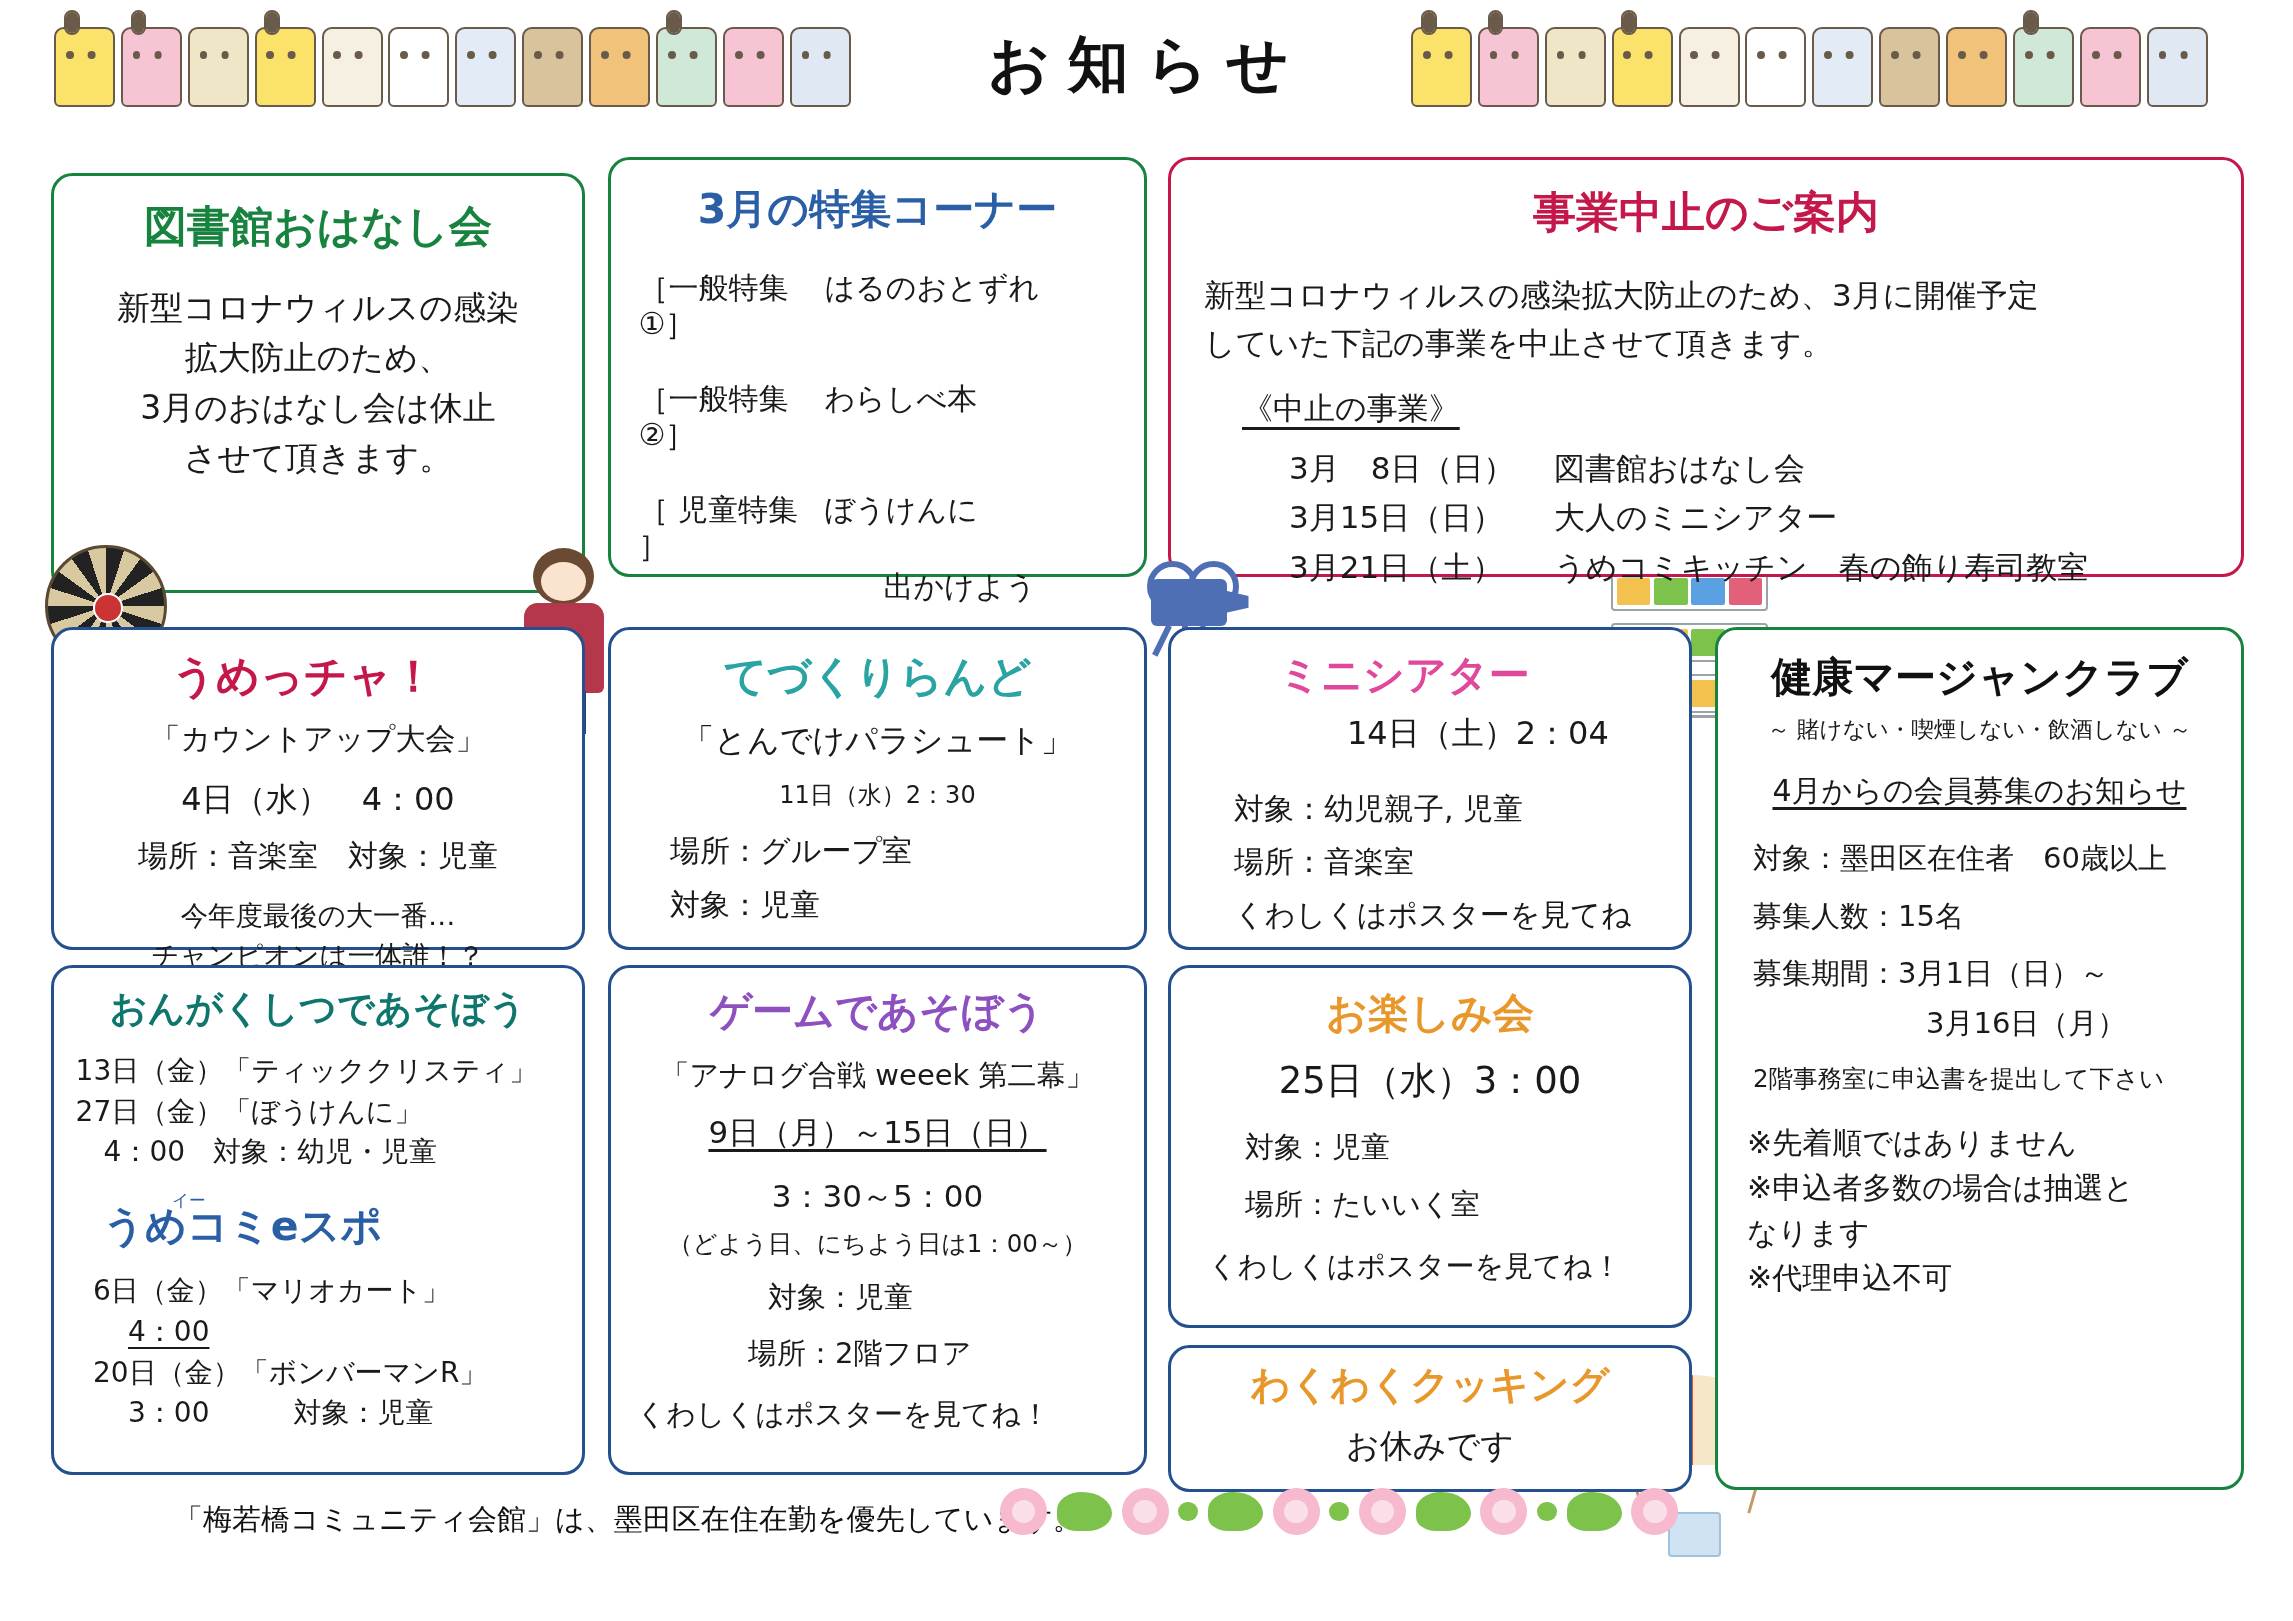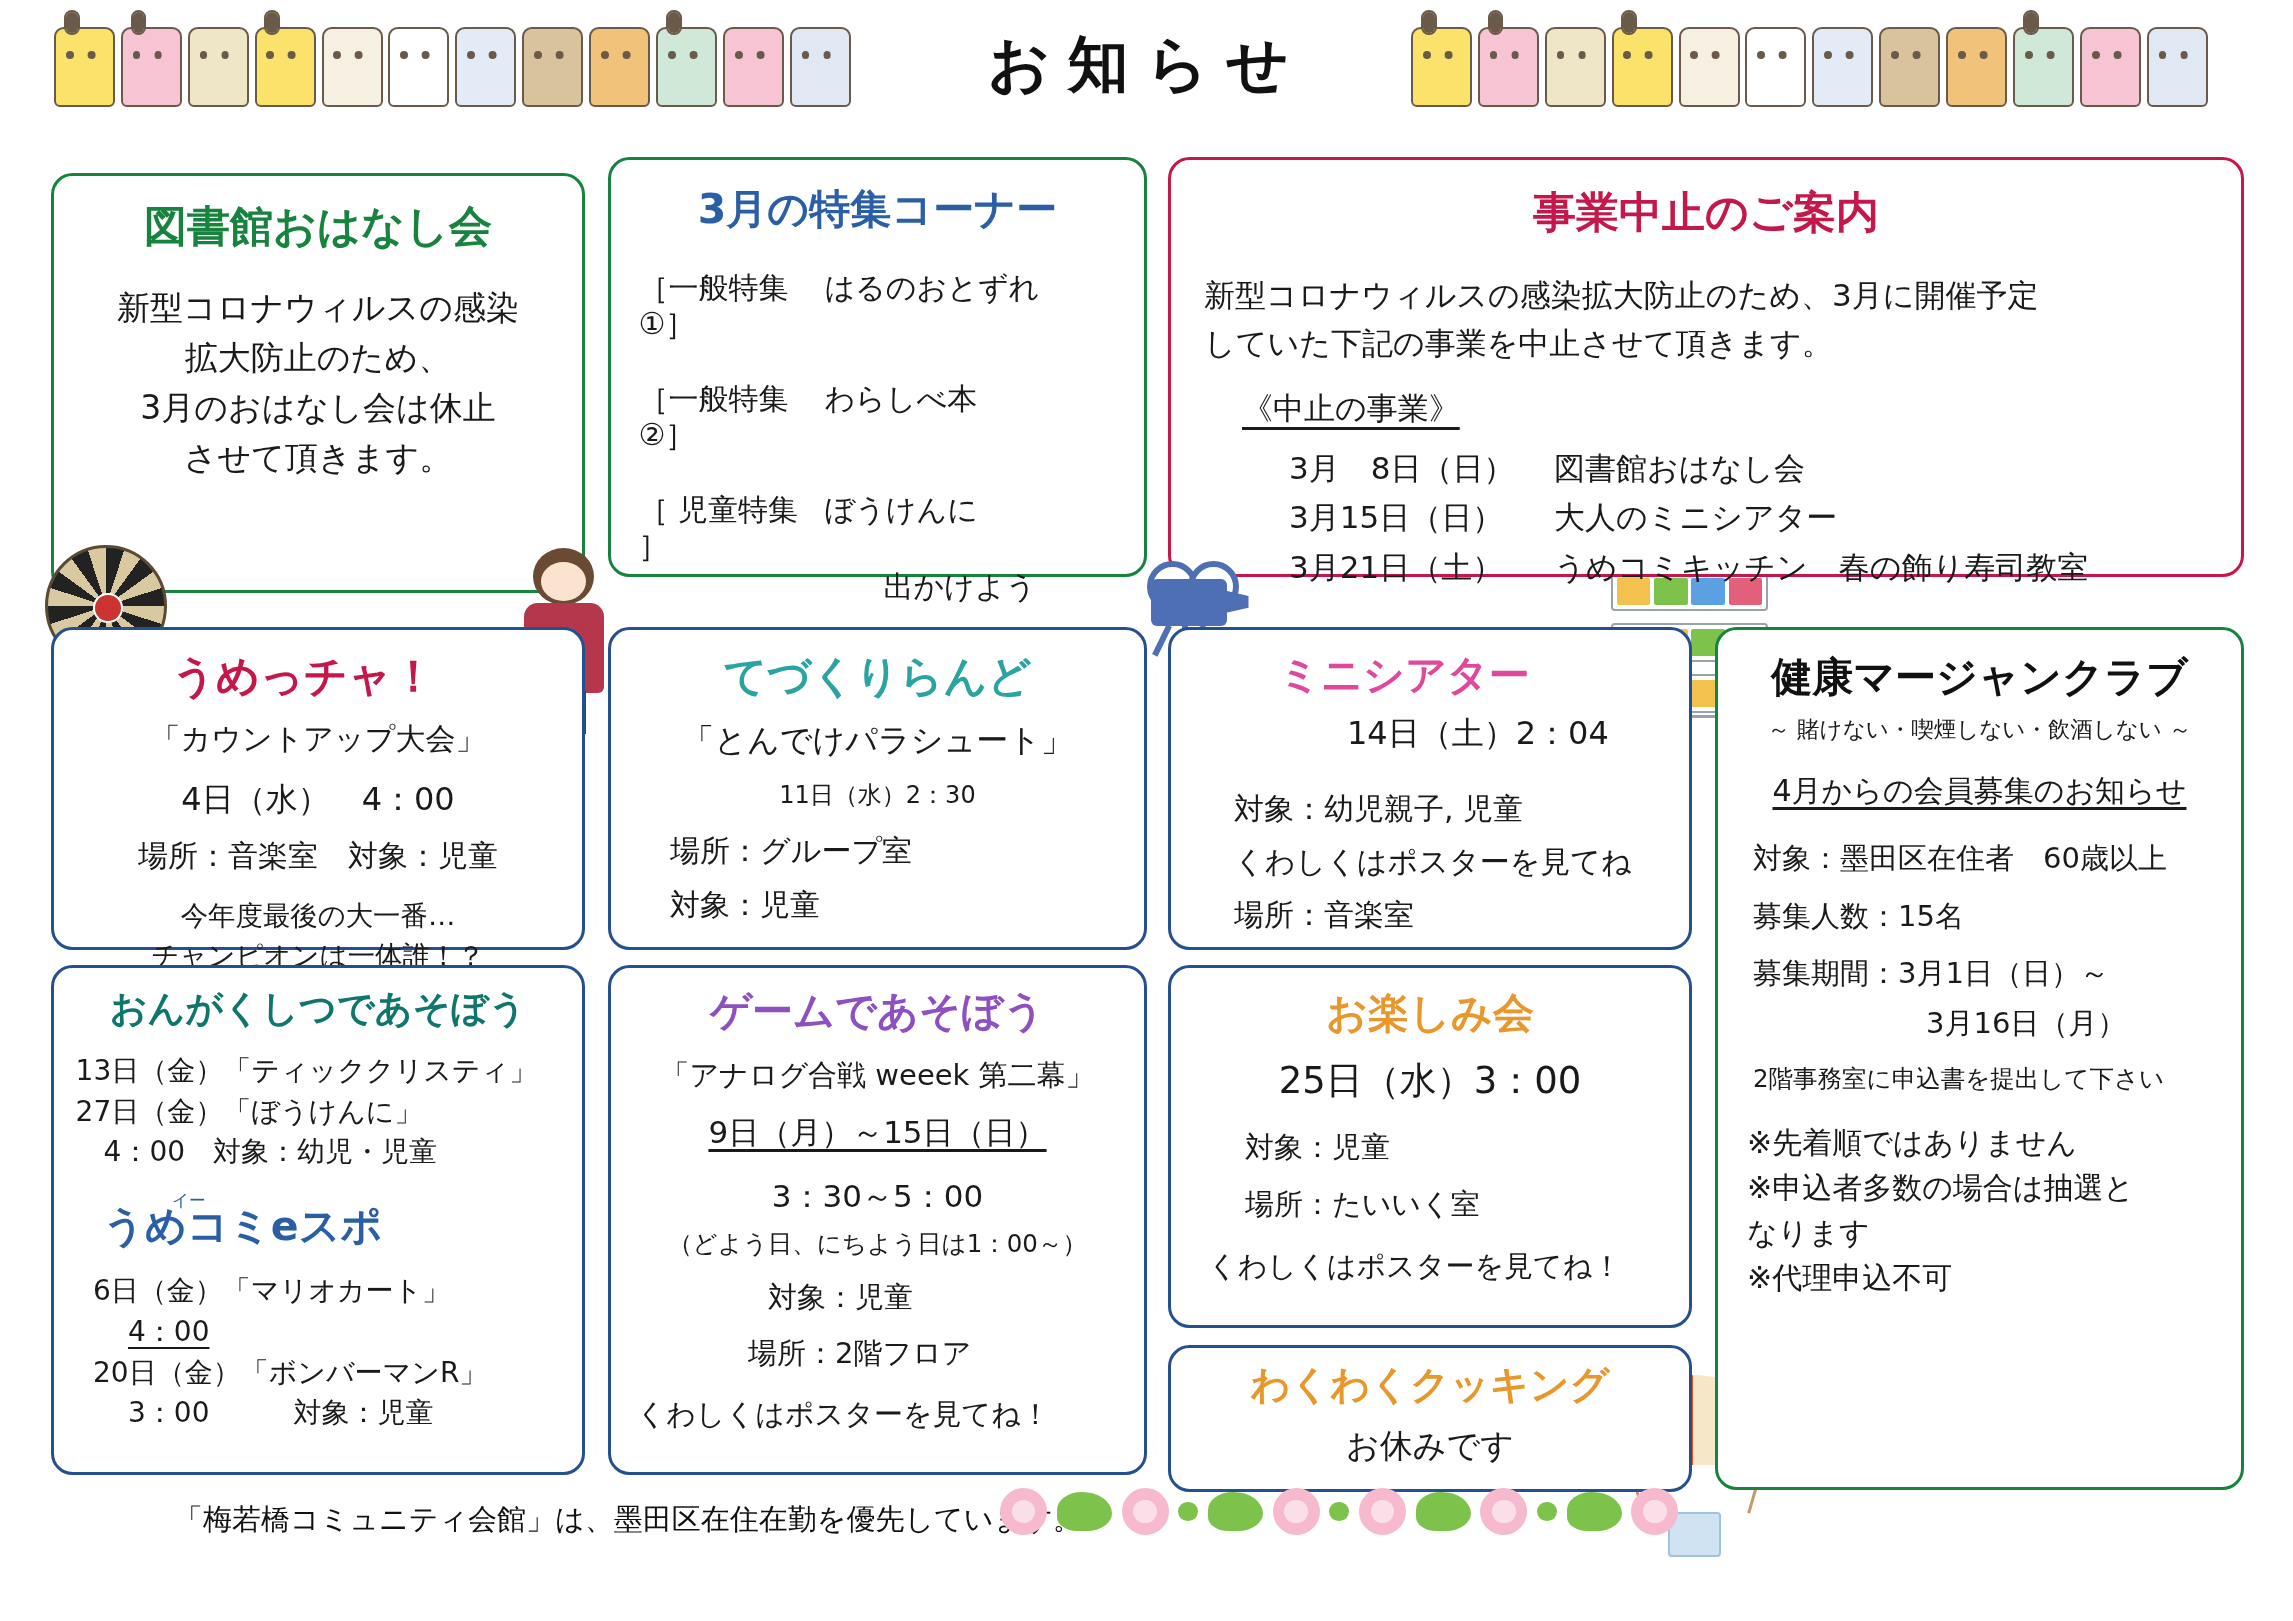--- a/index.html
+++ b/index.html
@@ -244,22 +244,22 @@
       <div class="lens"></div>
     <div class="leg"></div>
       <div class="leg2"></div>
       <div class="leg3"></div>
   </div>
 
   <div class="box bx-navy" style="left:1168px;top:627px;width:524px;height:323px;">
     <div class="hd hd-pink" style="font-size:41px;margin:17.6px 0 0 108px;text-align:left;">ミニシアター</div>
     <div style="margin:9.8px 0 0 176px;font-size:32px;">14日（土）2：04</div>
     <div style="margin:33px 0 0 63px;font-size:30px;">対象：幼児親子, 児童</div>
+    <div style="margin:11.8px 0 0 63px;font-size:30px;">場所：音楽室</div>
     <div style="margin:11.8px 0 0 63px;font-size:30px;">くわしくはポスターを見てね</div>
-    <div style="margin:11.8px 0 0 63px;font-size:30px;">場所：音楽室</div>
   </div>
 
   <div class="box bx-green" style="left:1715px;top:627px;width:529px;height:863px;">
     <div class="hd" style="font-size:41px;margin-top:19.6px;color:#111;">健康マージャンクラブ</div>
     <div class="ctr" style="margin-top:9.8px;font-size:22.5px;">～ 賭けない・喫煙しない・飲酒しない ～</div>
     <div class="ctr u" style="margin-top:25.5px;font-size:30px;">4月からの会員募集のお知らせ</div>
     <div style="margin:27.4px 0 0 35px;font-size:29px;">対象：墨田区在住者　60歳以上</div>
     <div style="margin:17.6px 0 0 35px;font-size:29px;">募集人数：15名</div>
     <div style="margin:17.6px 0 0 35px;font-size:29px;">募集期間：3月1日（日）～</div>
     <div style="margin:9.8px 0 0 208px;font-size:29px;">3月16日（月）</div>

